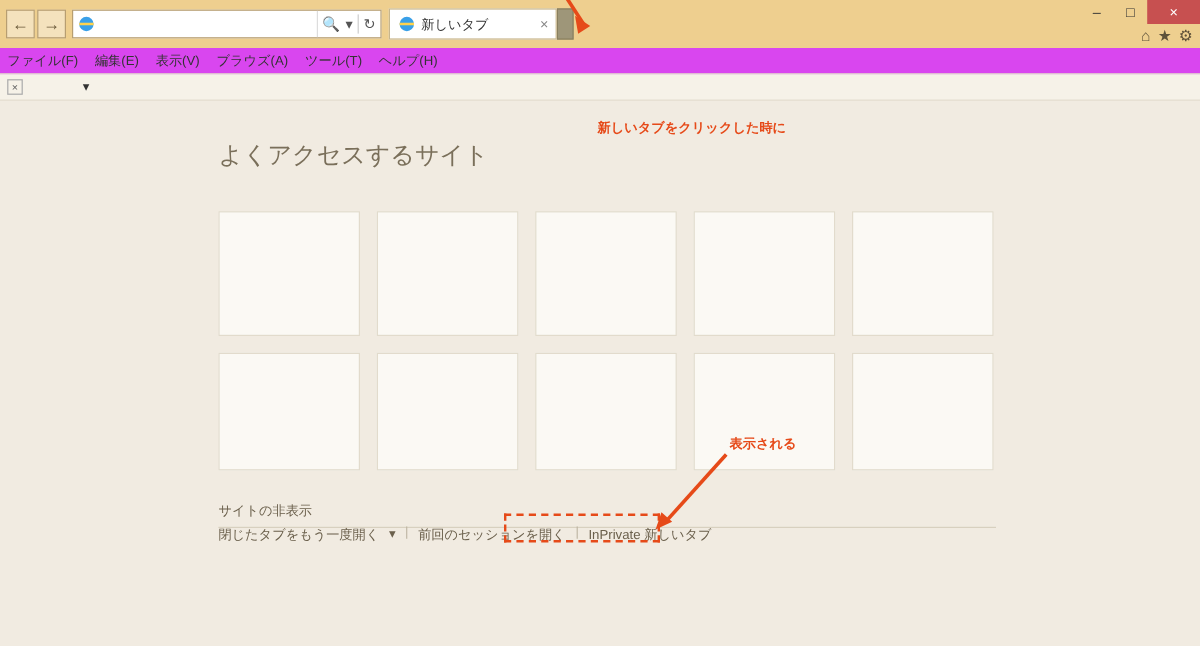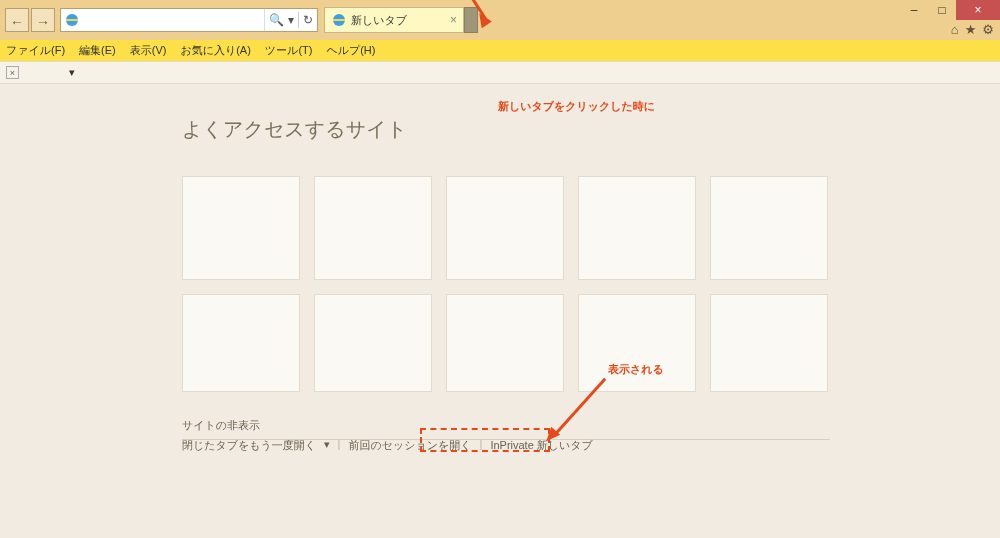--- a/index.html
+++ b/index.html
@@ -36,21 +36,21 @@
     border: 1px solid #b79e71;
     height: 24px;
     width: 258px;
   }
   .addr-icon { width: 18px; height: 18px; margin: 0 3px; }
   .addr-input { flex: 1; border: none; outline: none; height: 20px; font-size: 12px; }
   .addr-tools { display: flex; align-items: center; border-left: 1px solid #ddd; height: 100%; padding: 0 4px; gap: 4px; color: #555; }
   .addr-sep { width: 1px; height: 16px; background: #ccc; }
   .tab {
     margin-left: 6px;
-    background: #fef9c3;
+    background: #ffffff;
     height: 26px;
     width: 140px;
     border: 1px solid #c8b68c;
     display: flex; align-items: center;
     padding: 4px 6px;
     gap: 4px;
     font-size: 11px;
     color: #333;
     position: relative;
   }
@@ -60,21 +60,21 @@
     background: #9e9679;
     border: 1px solid #8a805f;
     margin-left: 0;
   }
   .winbtns { position: absolute; right: 0; top: 0; display: flex; }
   .winbtn { width: 28px; height: 20px; display: flex; align-items: center; justify-content: center; font-size: 12px; color: #333; }
   .winbtn.close { background: #c75050; color: #fff; width: 44px; }
   .sysicons { position: absolute; right: 6px; top: 22px; display: flex; gap: 6px; color: #5f523a; font-size: 13px; }
   .menubar {
     height: 22px;
-    background: #fde047;
+    background: #d946ef;
     border-bottom: 1px solid #e1dacb;
     display: flex; align-items: center;
     padding: 0 6px; gap: 14px;
     font-size: 11px;
     color: #333;
   }
   .toolbar2 {
     height: 22px;
     background: #f6f2e8;
     border-bottom: 1px solid #e1dacb;
@@ -193,21 +193,21 @@
     <span>⌂</span>
     <span>★</span>
     <span>⚙</span>
   </div>
 </div>
 
 <div class="menubar">
   <span>ファイル(F)</span>
   <span>編集(E)</span>
   <span>表示(V)</span>
-  <span>お気に入り(A)</span>
+  <span>ブラウズ(A)</span>
   <span>ツール(T)</span>
   <span>ヘルプ(H)</span>
 </div>
 
 <div class="toolbar2">
   <span class="tbx">×</span>
   <span class="tbicon">
     <svg width="14" height="14">
         <rect x="1" y="1" width="12" height="12" fill="#d23b2a"></rect>
         <rect x="3" y="3" width="8" height="8" fill="#fff"></rect>

